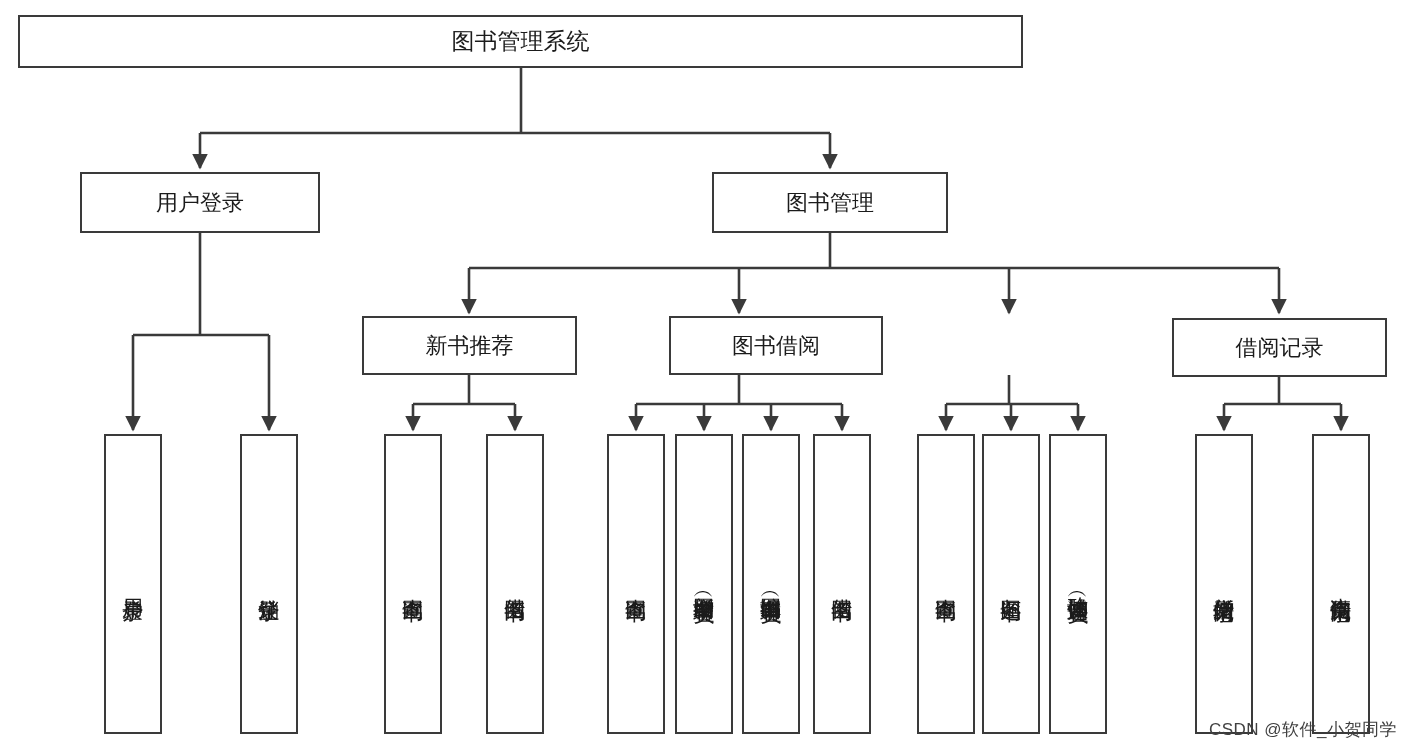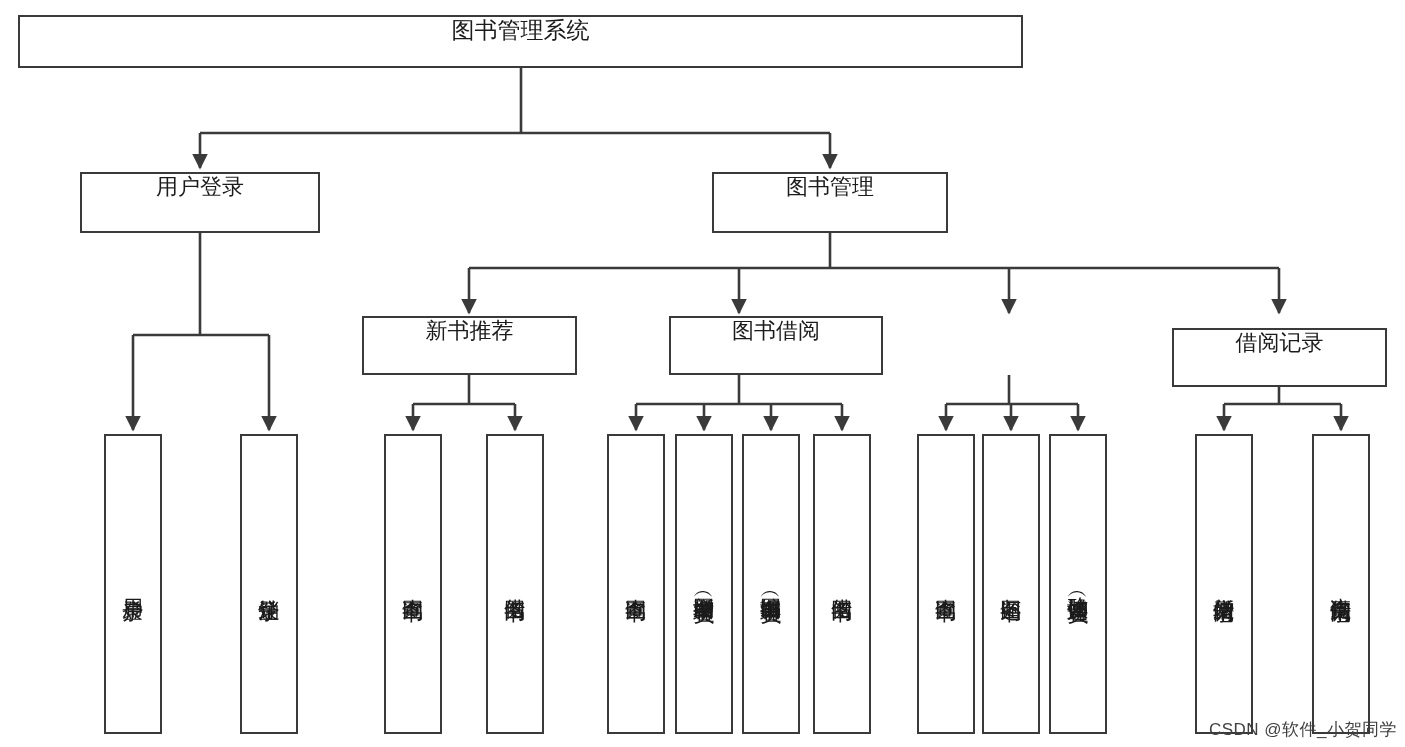--- a/index.html
+++ b/index.html
@@ -25,21 +25,21 @@
     height: 747px;
     pointer-events: none;
   }
   .node {
     position: absolute;
     box-sizing: border-box;
     background: #ffffff;
     border: 2px solid #3a3a3a;
     color: #1b1b1b;
     display: flex;
-    align-items: flex-start;
+    align-items: center;
     justify-content: center;
     z-index: 2;
   }
   .node-label {
     display: block;
     text-align: center;
     line-height: 1.16;
     white-space: nowrap;
   }
   .node.root .node-label { font-size: 23px; }
@@ -136,21 +136,21 @@
   <div class="node level2" style="left:712px; top:172px; width:236px; height:61px;">
     <span class="node-label">图书管理</span>
   </div>
 
   <div class="node level3" style="left:362px; top:316px; width:215px; height:59px;">
     <span class="node-label">新书推荐</span>
   </div>
   <div class="node level3" style="left:669px; top:316px; width:214px; height:59px;">
     <span class="node-label">图书借阅</span>
   </div>
-  <div class="node level3" style="left:1172px; top:328px; width:215px; height:59px;">
+  <div class="node level3" style="left:1172px; top:318px; width:215px; height:59px;">
     <span class="node-label">借阅记录</span>
   </div>
 
   <div class="node leaf" style="left:104px; top:434px; width:58px; height:300px;">
     <span class="node-label">用户登录</span>
   </div>
   <div class="node leaf" style="left:240px; top:434px; width:58px; height:300px;">
     <span class="node-label">注销登录</span>
   </div>
 

